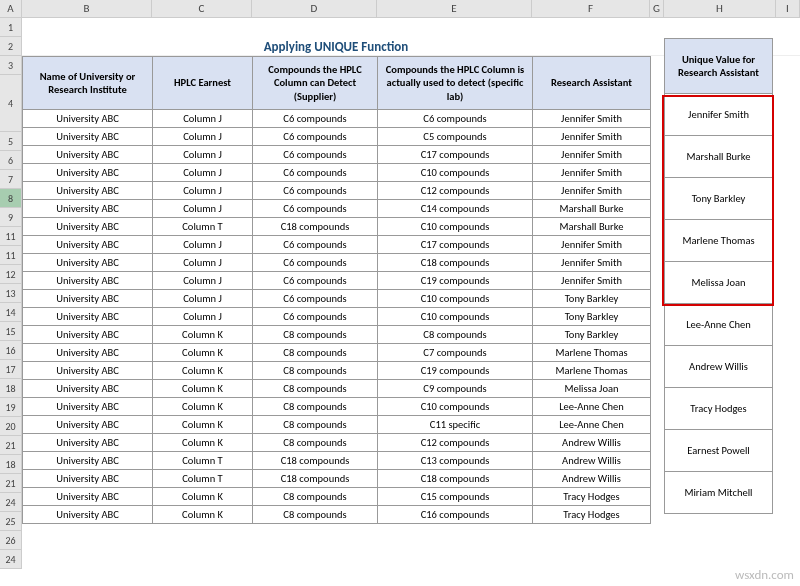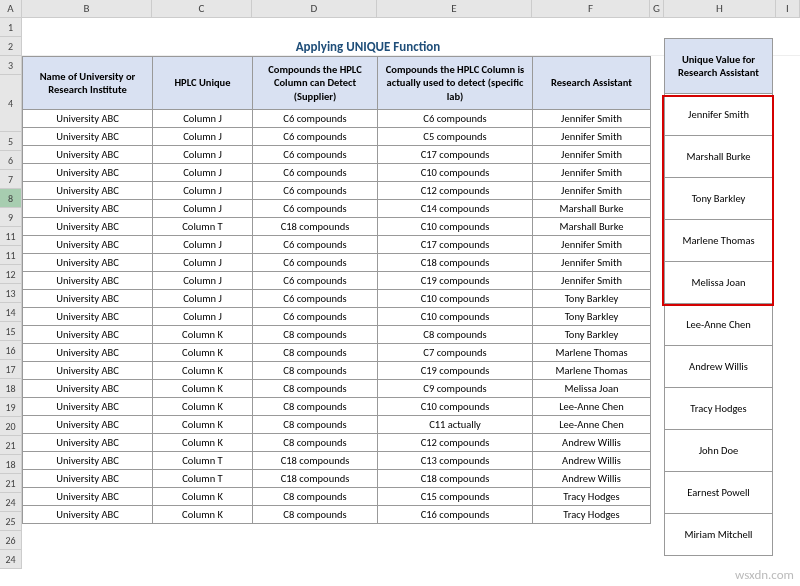--- a/index.html
+++ b/index.html
@@ -50,21 +50,20 @@
   .row-h.sel { background: #a7cdb0; }
   .grid-area {
     position: absolute;
     left: 22px;
     top: 18px;
     width: 778px;
   }
   .title-row {
     height: 19px;
     border-bottom: 1px solid #eee;
-    padding-left: 32px;
   }
   .title-cell {
     width: 628px;
     text-align: center;
     font-weight: bold;
     font-size: 13px;
     color: #1f4e79;
     line-height: 19px;
   }
   .gap-row { height: 19px; }
@@ -197,21 +196,21 @@
       <colgroup>
         <col style="width:130px">
           <col style="width:100px">
           <col style="width:125px">
           <col style="width:155px">
           <col style="width:118px">
       </colgroup>
       <thead>
         <tr>
           <th>Name of University or Research Institute</th>
-          <th>HPLC Unique</th>
+          <th>HPLC Earnest</th>
           <th>Compounds the HPLC Column can Detect (Supplier)</th>
           <th>Compounds the HPLC Column is actually used to detect (specific lab)</th>
           <th>Research Assistant</th>
         </tr>
       </thead>
       <tbody id="main-tbody">
           <tr>
             <td>University ABC</td>
             <td>Column J</td>
             <td>C6 compounds</td>
@@ -327,21 +326,21 @@
             <td>University ABC</td>
             <td>Column K</td>
             <td>C8 compounds</td>
             <td>C10 compounds</td>
             <td>Lee-Anne Chen</td>
           </tr>
           <tr>
             <td>University ABC</td>
             <td>Column K</td>
             <td>C8 compounds</td>
-            <td>C11 actually</td>
+            <td>C11 specific</td>
             <td>Lee-Anne Chen</td>
           </tr>
           <tr>
             <td>University ABC</td>
             <td>Column K</td>
             <td>C8 compounds</td>
             <td>C12 compounds</td>
             <td>Andrew Willis</td>
           </tr>
           <tr>
@@ -401,23 +400,20 @@
         <tr>
           <td>Lee-Anne Chen</td>
         </tr>
         <tr>
           <td>Andrew Willis</td>
         </tr>
         <tr>
           <td>Tracy Hodges</td>
         </tr>
         <tr>
-          <td>John Doe</td>
-        </tr>
-        <tr>
           <td>Earnest Powell</td>
         </tr>
         <tr>
           <td>Miriam Mitchell</td>
         </tr>
       </tbody>
   </table>
 
   <div class="red-box"></div>
 

